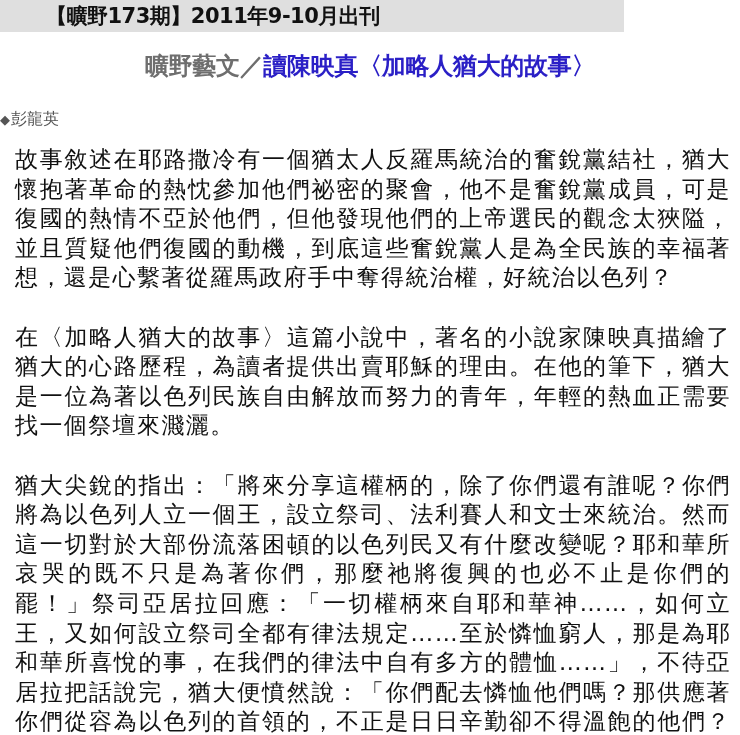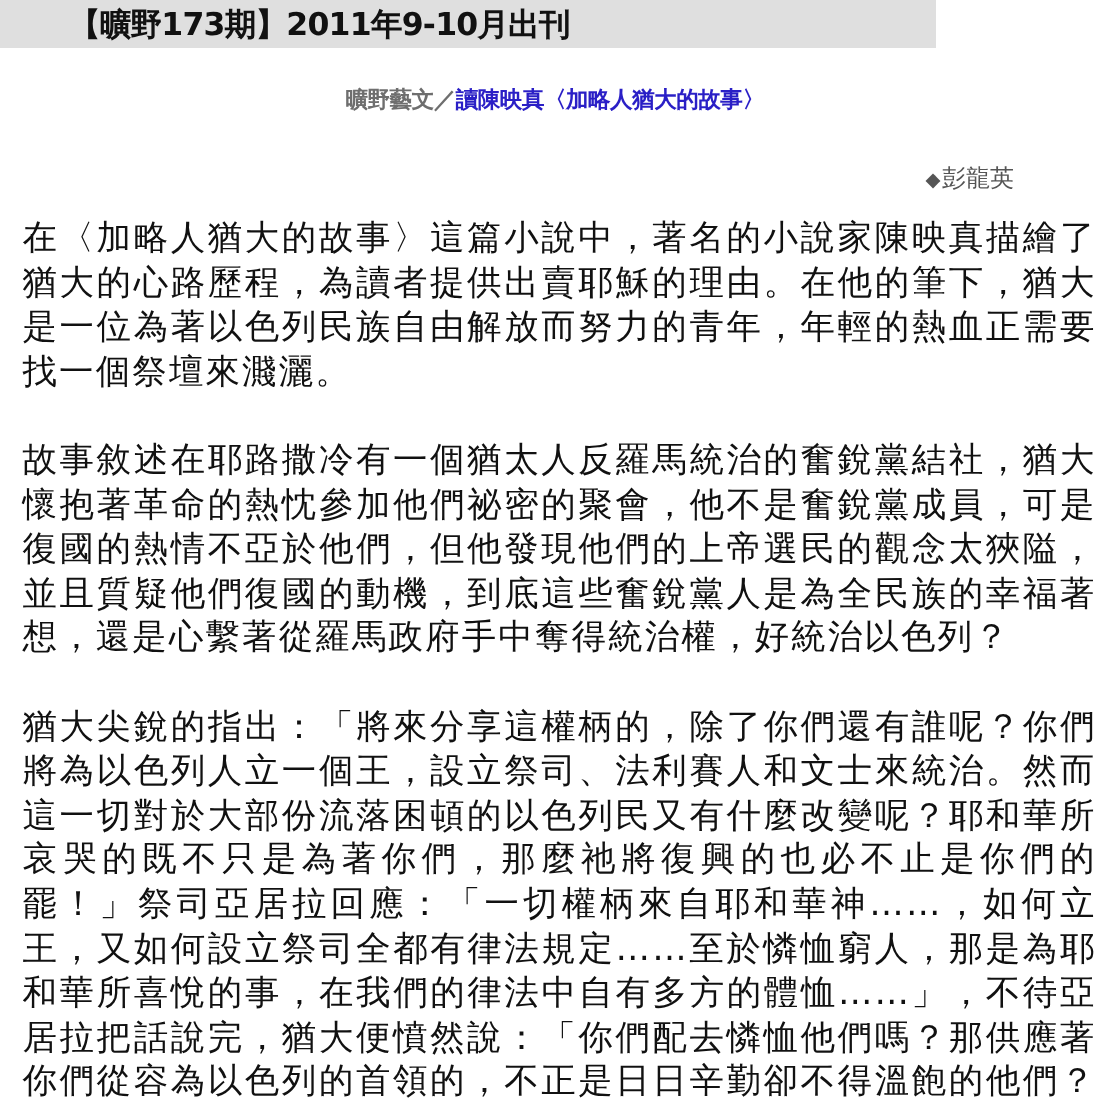--- a/index.html
+++ b/index.html
@@ -32,34 +32,34 @@
       color: #111111;
       letter-spacing: -0.5px;
       white-space: nowrap;
     }
     .article-title {
       position: absolute;
       left: 0;
       top: 52px;
       width: 740px;
       text-align: center;
-      font-size: 15px;
+      font-size: 24px;
       line-height: 28px;
       font-weight: bold;
       white-space: nowrap;
       letter-spacing: -0.3px;
     }
     .title-column { color: #6e6e6e; }
     .title-main { color: #2a1fc6; }
     .author {
       position: absolute;
       left: 0;
       top: 108px;
       width: 676px;
-      text-align: right;
+      text-align: left;
       font-size: 16px;
       line-height: 22px;
       color: #555555;
       white-space: nowrap;
     }
     .author-mark {
       font-size: 13px;
       color: #555555;
       margin-right: 1px;
     }
@@ -88,16 +88,16 @@
 
 <div class="article-title">
   <span class="title-column">曠野藝文／</span><span class="title-main">讀陳映真〈加略人猶大的故事〉</span>
 </div>
 
 <div class="author">
   <span class="author-mark">◆</span><span>彭龍英</span>
 </div>
 
 <div class="article-body">
+  <p class="para">故事敘述在耶路撒冷有一個猶太人反羅馬統治的奮銳黨結社，猶大懷抱著革命的熱忱參加他們祕密的聚會，他不是奮銳黨成員，可是復國的熱情不亞於他們，但他發現他們的上帝選民的觀念太狹隘，並且質疑他們復國的動機，到底這些奮銳黨人是為全民族的幸福著想，還是心繫著從羅馬政府手中奪得統治權，好統治以色列？</p>
   <p class="para">在〈加略人猶大的故事〉這篇小說中，著名的小說家陳映真描繪了猶大的心路歷程，為讀者提供出賣耶穌的理由。在他的筆下，猶大是一位為著以色列民族自由解放而努力的青年，年輕的熱血正需要找一個祭壇來濺灑。</p>
-  <p class="para">故事敘述在耶路撒冷有一個猶太人反羅馬統治的奮銳黨結社，猶大懷抱著革命的熱忱參加他們祕密的聚會，他不是奮銳黨成員，可是復國的熱情不亞於他們，但他發現他們的上帝選民的觀念太狹隘，並且質疑他們復國的動機，到底這些奮銳黨人是為全民族的幸福著想，還是心繫著從羅馬政府手中奪得統治權，好統治以色列？</p>
   <p class="para">猶大尖銳的指出：「將來分享這權柄的，除了你們還有誰呢？你們將為以色列人立一個王，設立祭司、法利賽人和文士來統治。然而這一切對於大部份流落困頓的以色列民又有什麼改變呢？耶和華所哀哭的既不只是為著你們，那麼祂將復興的也必不止是你們的罷！」祭司亞居拉回應：「一切權柄來自耶和華神……，如何立王，又如何設立祭司全都有律法規定……至於憐恤窮人，那是為耶和華所喜悅的事，在我們的律法中自有多方的體恤……」，不待亞居拉把話說完，猶大便憤然說：「你們配去憐恤他們嗎？那供應著你們從容為以色列的首領的，不正是日日辛勤卻不得溫飽的他們？主人倒受憐恤，這當是律法的正義？」這裡點出了猶大關切的其實是階級問題，反射了陳映真的關懷。</p>
 </div>
 
 </body></html>

